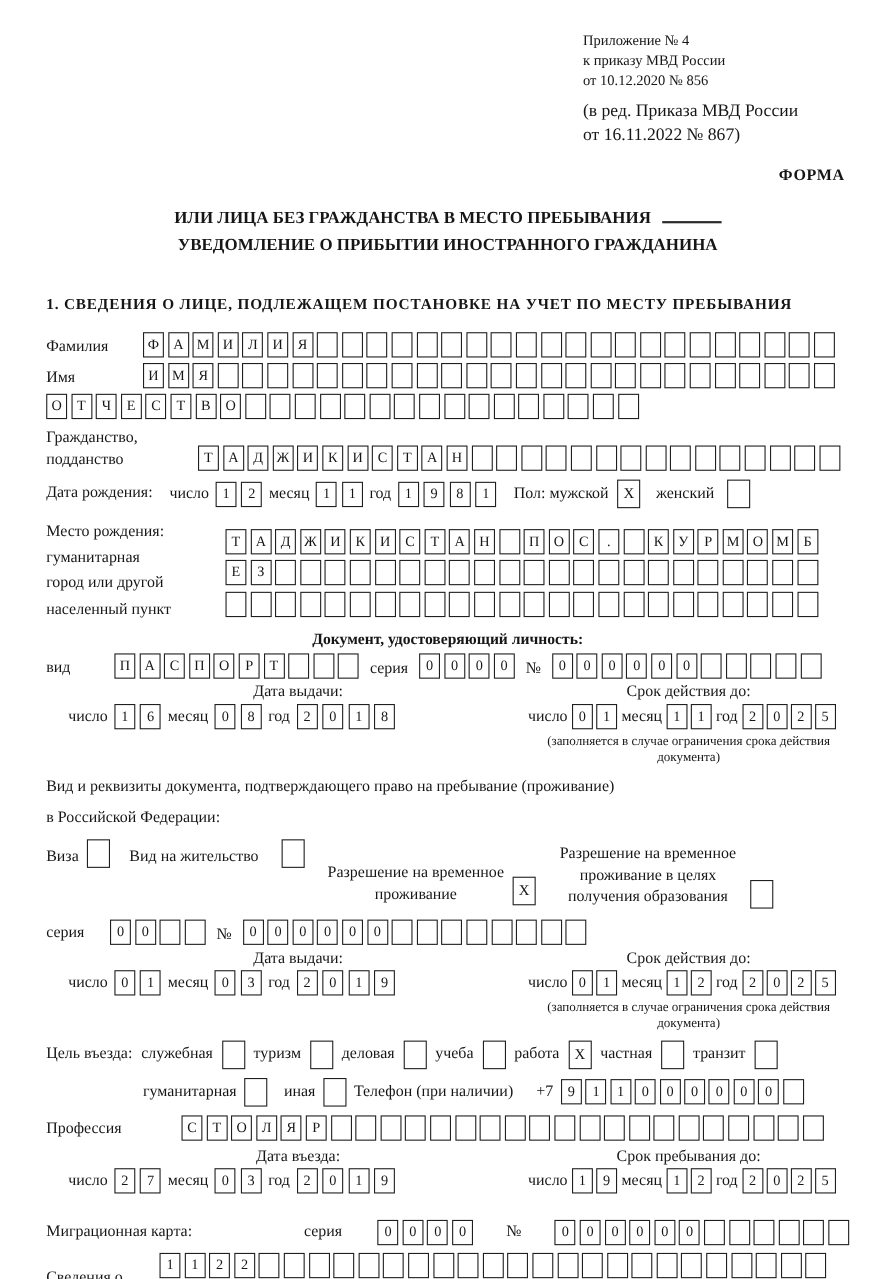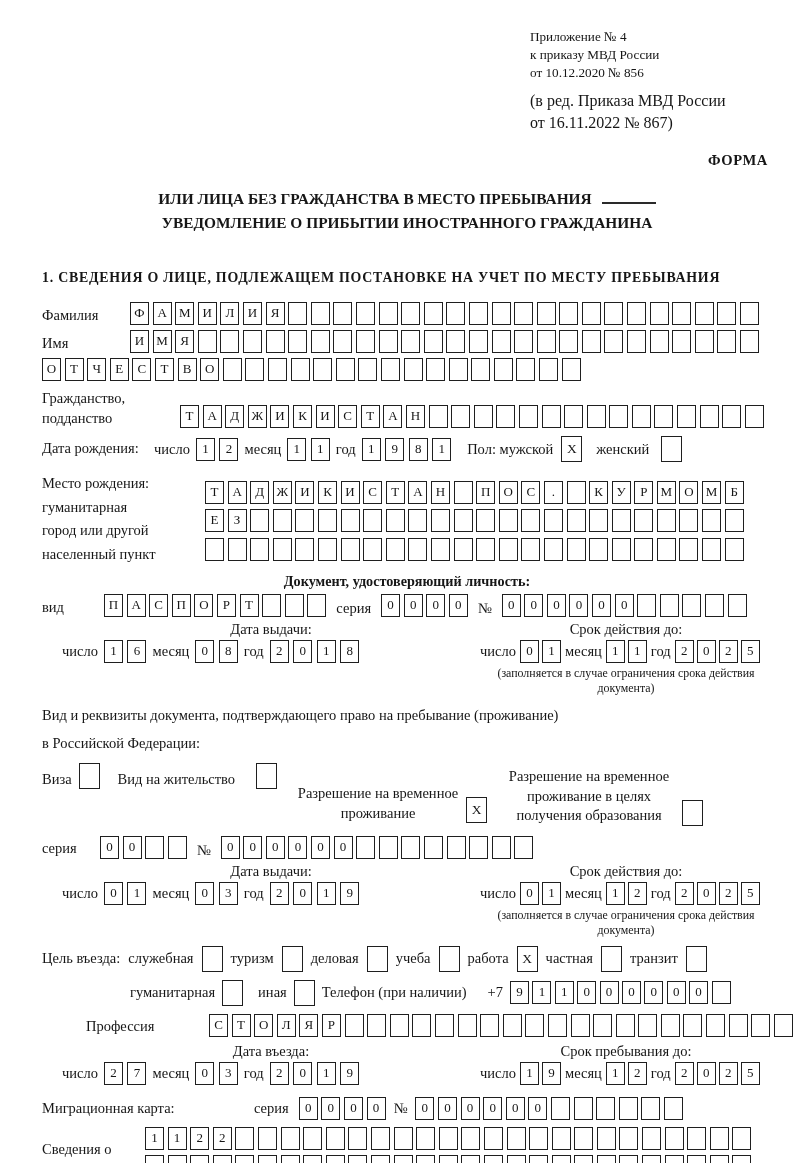--- a/index.html
+++ b/index.html
@@ -16,21 +16,21 @@
   .title { text-align:center; font-weight:bold; font-size:15.4px; margin-top:18px; line-height:1.6; }
   .title .blank { display:inline-block; width:54px; border-bottom:2px solid #2a2a2a; height:.95em; margin-left:10px; }
   .sect { font-weight:bold; font-size:13.9px; margin-top:34px; letter-spacing:.75px; white-space:nowrap; }
 
   .frow { display:flex; align-items:flex-end; margin-top:5px; }
   .flabel { flex:none; padding-top:3px; line-height:1.35; }
   .w88  { width:88px; }
   .w166 { width:166px; }
   .w138 { width:138px; }
   .w163 { width:163px; }
-  .w123 { width:123px;margin-left:44px; }
+  .w123 { width:123px; }
   .w103 { width:103px; }
 
   .cells { display:flex; gap:3.6px; flex:none; }
   .cell {
     width:19px; height:23px; flex:none; border:1.7px solid #1f1f1f;
     text-align:center; font-size:13px; line-height:20px; display:inline-block;
     background:#fff;
   }
   .cbox .cell { width:21px; height:26px; line-height:23px; font-size:13.5px; }
   .stack3 > .cells { margin-bottom:5.5px; }
@@ -654,21 +654,21 @@
         <span class="cells">
             <span class="cell">2</span>
             <span class="cell">0</span>
             <span class="cell">2</span>
             <span class="cell">5</span>
           </span>
       </div>
     </div>
   </div>
 
-  <div class="frow" style="margin-top:12px; align-items:center;">
+  <div class="frow" style="margin-top:24px; align-items:center;justify-content:space-between;">
     <div class="flabel" style="width:186px; padding-top:0;">Миграционная карта:</div>
     <div style="margin-right:10px; margin-left:26px;">серия</div>
     <div class="cells">
         <span class="cell">0</span>
         <span class="cell">0</span>
         <span class="cell">0</span>
         <span class="cell">0</span>
       </div>
     <div style="margin:0 8px;">№</div>
     <div class="cells">

